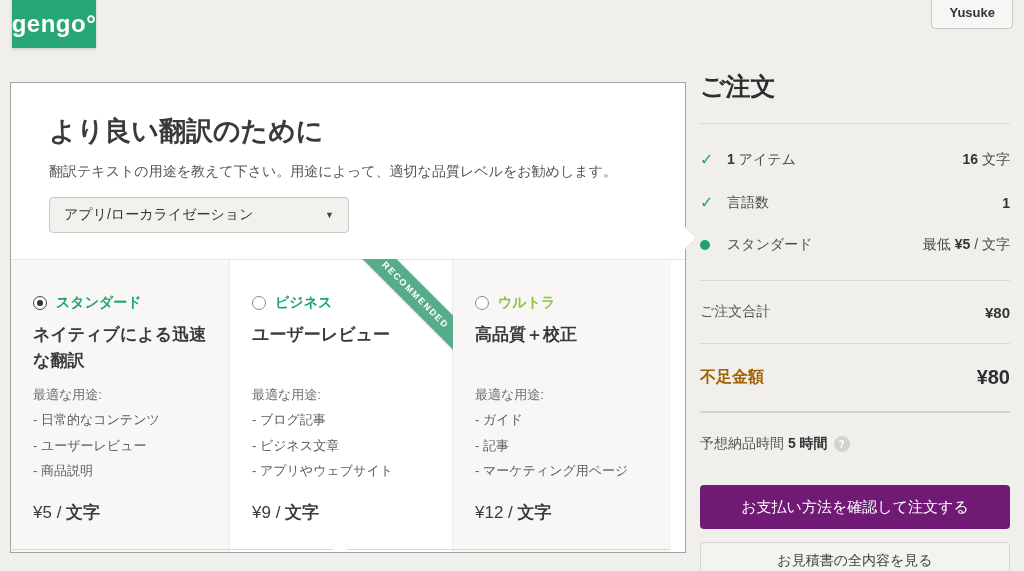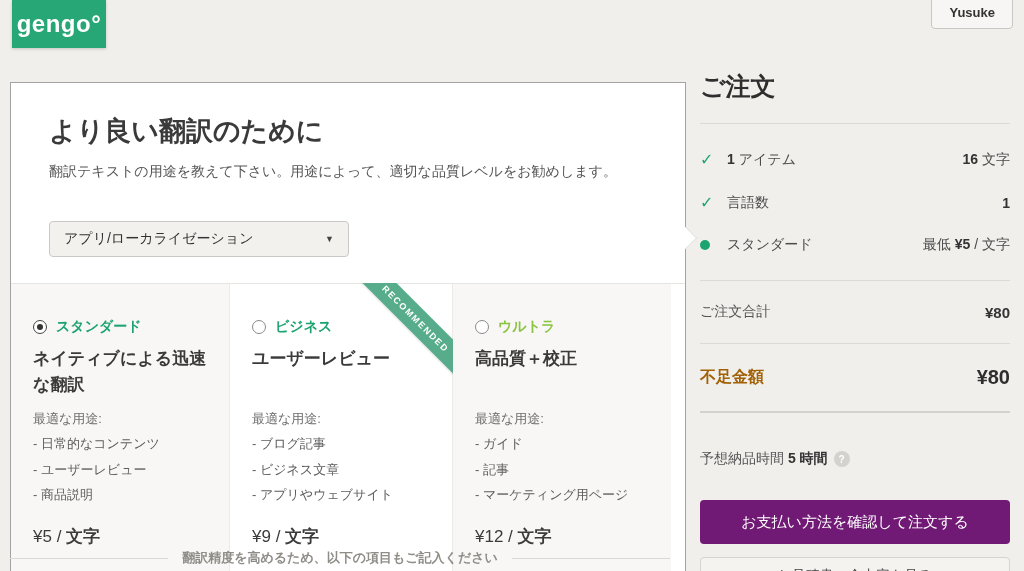--- a/index.html
+++ b/index.html
@@ -6,21 +6,21 @@
   html,body { margin:0; padding:0; }
   body {
     width:1024px; height:571px; position:relative; overflow:hidden;
     background:#f1efec;
     font-family:"Liberation Sans","DejaVu Sans",sans-serif;
     color:#3b3b3b;
   }
 
   
   .logo {
-    position:absolute; left:12px; top:0; width:94px; height:48px;
+    position:absolute; left:12px; top:0; width:84px; height:48px;
     background:#27a776; color:#fff; display:flex; align-items:center; justify-content:center;
     font-size:24px; font-weight:bold; letter-spacing:.5px;
     box-shadow:0 1px 3px rgba(0,0,0,.18); cursor:pointer;
   }
   .user-btn {
     position:absolute; right:11px; top:-8px; padding:12px 17px 8px;
     background:#f7f6f4; border:1px solid #c9c7c3; border-radius:4px;
     font-size:13px; font-weight:bold; color:#333; cursor:pointer;
   }
 
@@ -29,21 +29,21 @@
     position:absolute; left:10px; top:82px; width:676px;
     background:#fff; border:1px solid #a3a3a3;
   }
   .card-arrow {
     position:absolute; right:-9px; top:147px; width:16px; height:16px;
     background:#fff; transform:rotate(45deg);
     border-top:1px solid #e3e1dd; border-right:1px solid #e3e1dd;
   }
   .card-top { padding:30px 38px 26px; }
   .card-title { margin:0 0 14px; font-size:27px; font-weight:bold; color:#3a3a3a; }
-  .card-sub { margin:0 0 40px; font-size:14px; color:#555; }
+  .card-sub { margin:0 0 16px; font-size:14px; color:#555; }
   .dropdown {
     width:300px; height:36px; background:#f3f1ee; border:1px solid #cbc9c5; border-radius:4px;
     display:flex; align-items:center; justify-content:space-between; padding:10px 14px;
     font-size:14px; color:#333; cursor:pointer;
   }
   .dropdown .caret { font-size:9px; color:#444; }
 
   .tiers { display:flex; border-top:1px solid #e7e5e1; min-height:283px; }
   .tier { width:218px; padding:34px 22px 28px; background:#f8f7f5; position:relative; cursor:pointer; }
   .tier.mid { width:224px; background:#fff; border-left:1px solid #edebe8; border-right:1px solid #edebe8; }
@@ -82,21 +82,21 @@
   .dot-icon { width:10px; height:10px; border-radius:50%; background:#1ca470; }
   .sb-value { margin-left:auto; text-align:right; color:#4a4a4a; }
   .sb-row b, .sb-value b { color:#333; }
 
   .total-row { display:flex; align-items:center; font-size:14px; color:#555; padding:8px 0; }
   .total-row .sb-value { font-size:15px; font-weight:bold; color:#333; }
   .due-row { display:flex; align-items:center; padding:8px 0; }
   .due-label { font-size:16px; font-weight:bold; color:#a16207; }
   .due-value { margin-left:auto; font-size:20px; font-weight:bold; color:#2e2e2e; }
 
-  .delivery { margin-top:37px; font-size:14px; color:#555; display:flex; align-items:center; gap:6px; }
+  .delivery { margin-top:22px; font-size:14px; color:#555; display:flex; align-items:center; gap:6px; }
   .delivery b { color:#333; }
   .help-icon {
     width:16px; height:16px; border-radius:50%; background:#d4d2ce; color:#fff;
     font-size:10px; font-weight:bold; display:inline-flex; align-items:center; justify-content:center;
     cursor:pointer;
   }
 
   .btn-primary {
     margin-top:32px; width:100%; height:44px; border:none; border-radius:4px;
     background:#701a75; color:#fff; font-size:15px; cursor:pointer;
@@ -235,15 +235,14 @@
     <span><span>予想納品時間 </span><b>5 時間</b></span>
     <span class="help-icon">?</span>
   </div>
 
   <div class="btn-primary">お支払い方法を確認して注文する</div>
   <div class="btn-secondary">お見積書の全内容を見る</div>
 </div>
 
 <div class="footer-note">
   <span class="line"></span>
-  <span>翻訳精度を高めるため、以下の項目もご記入ください</span>
   <span class="line"></span>
 </div>
 
 </body></html>

